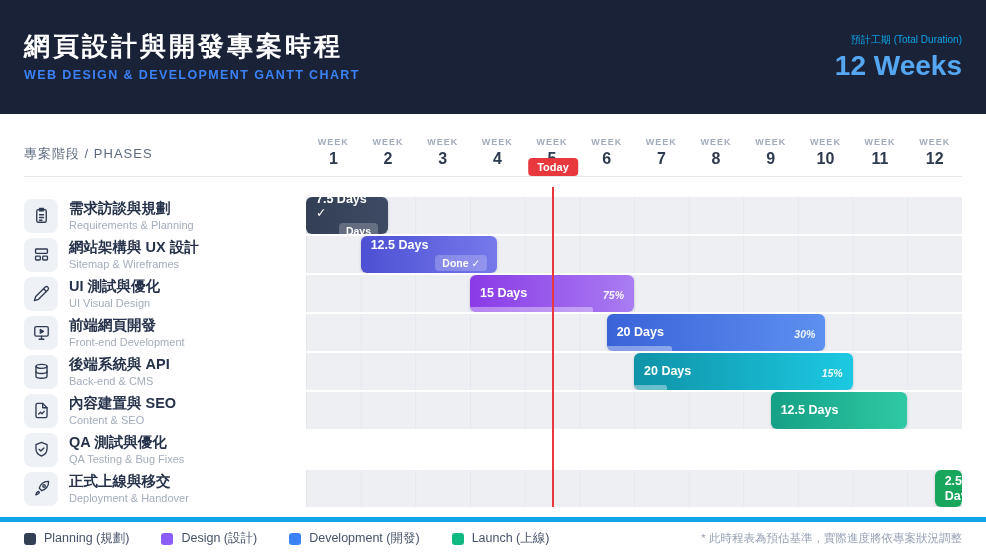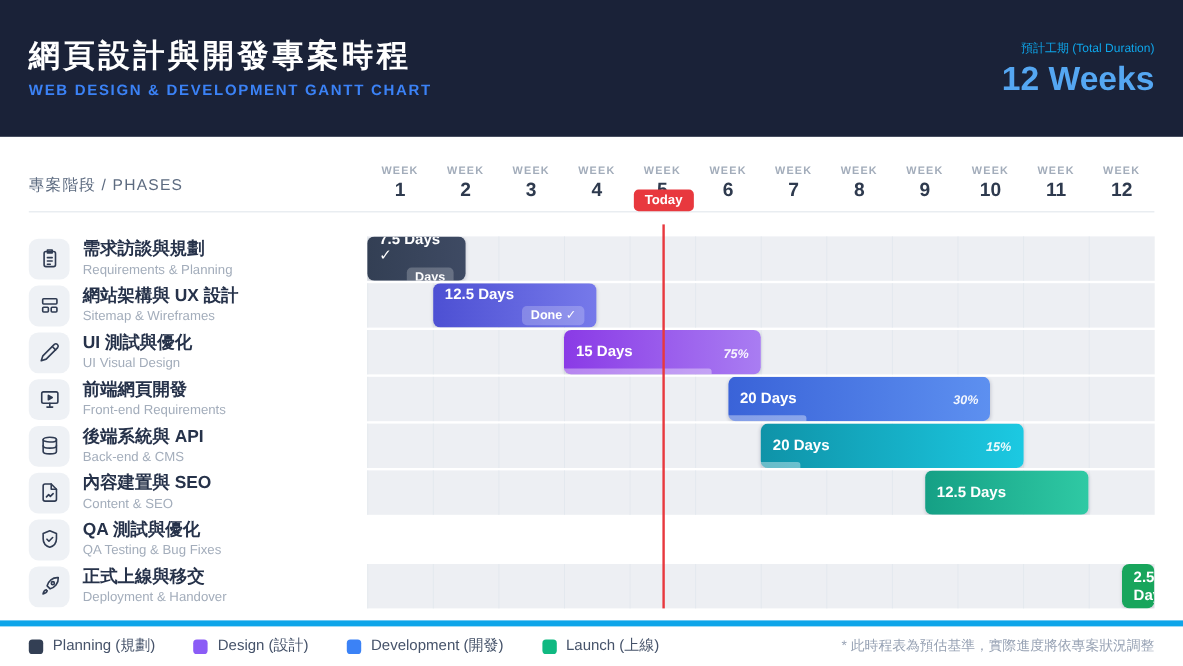--- a/index.html
+++ b/index.html
@@ -200,21 +200,21 @@
         <div class="phase">
           <div class="icon-box">
             <svg viewBox="0 0 24 24" fill="none" stroke="currentColor" stroke-width="1.7" stroke-linecap="round" stroke-linejoin="round">
                 <rect x="3.5" y="4.5" width="17" height="12" rx="1.8"></rect>
                 <path d="M10.5 8.2l4 2.3-4 2.3z" fill="currentColor"></path>
                 <path d="M9 20.5h6M12 16.5v4"></path>
               </svg>
           </div>
           <div>
             <div class="p-title">前端網頁開發</div>
-            <div class="p-sub">Front-end Requirements</div>
+            <div class="p-sub">Front-end Development</div>
           </div>
         </div>
         <div class="track">
           <div class="bar" style="left: 45.8333%; width: 33.3333%; background: linear-gradient(90deg, rgb(58, 99, 216), rgb(93, 144, 240));">
               <span>20 Days</span>
               <span class="pct">30%</span>
               <span class="progress" style="width: 30%;"></span>
             </div>
         </div>
       </div>

